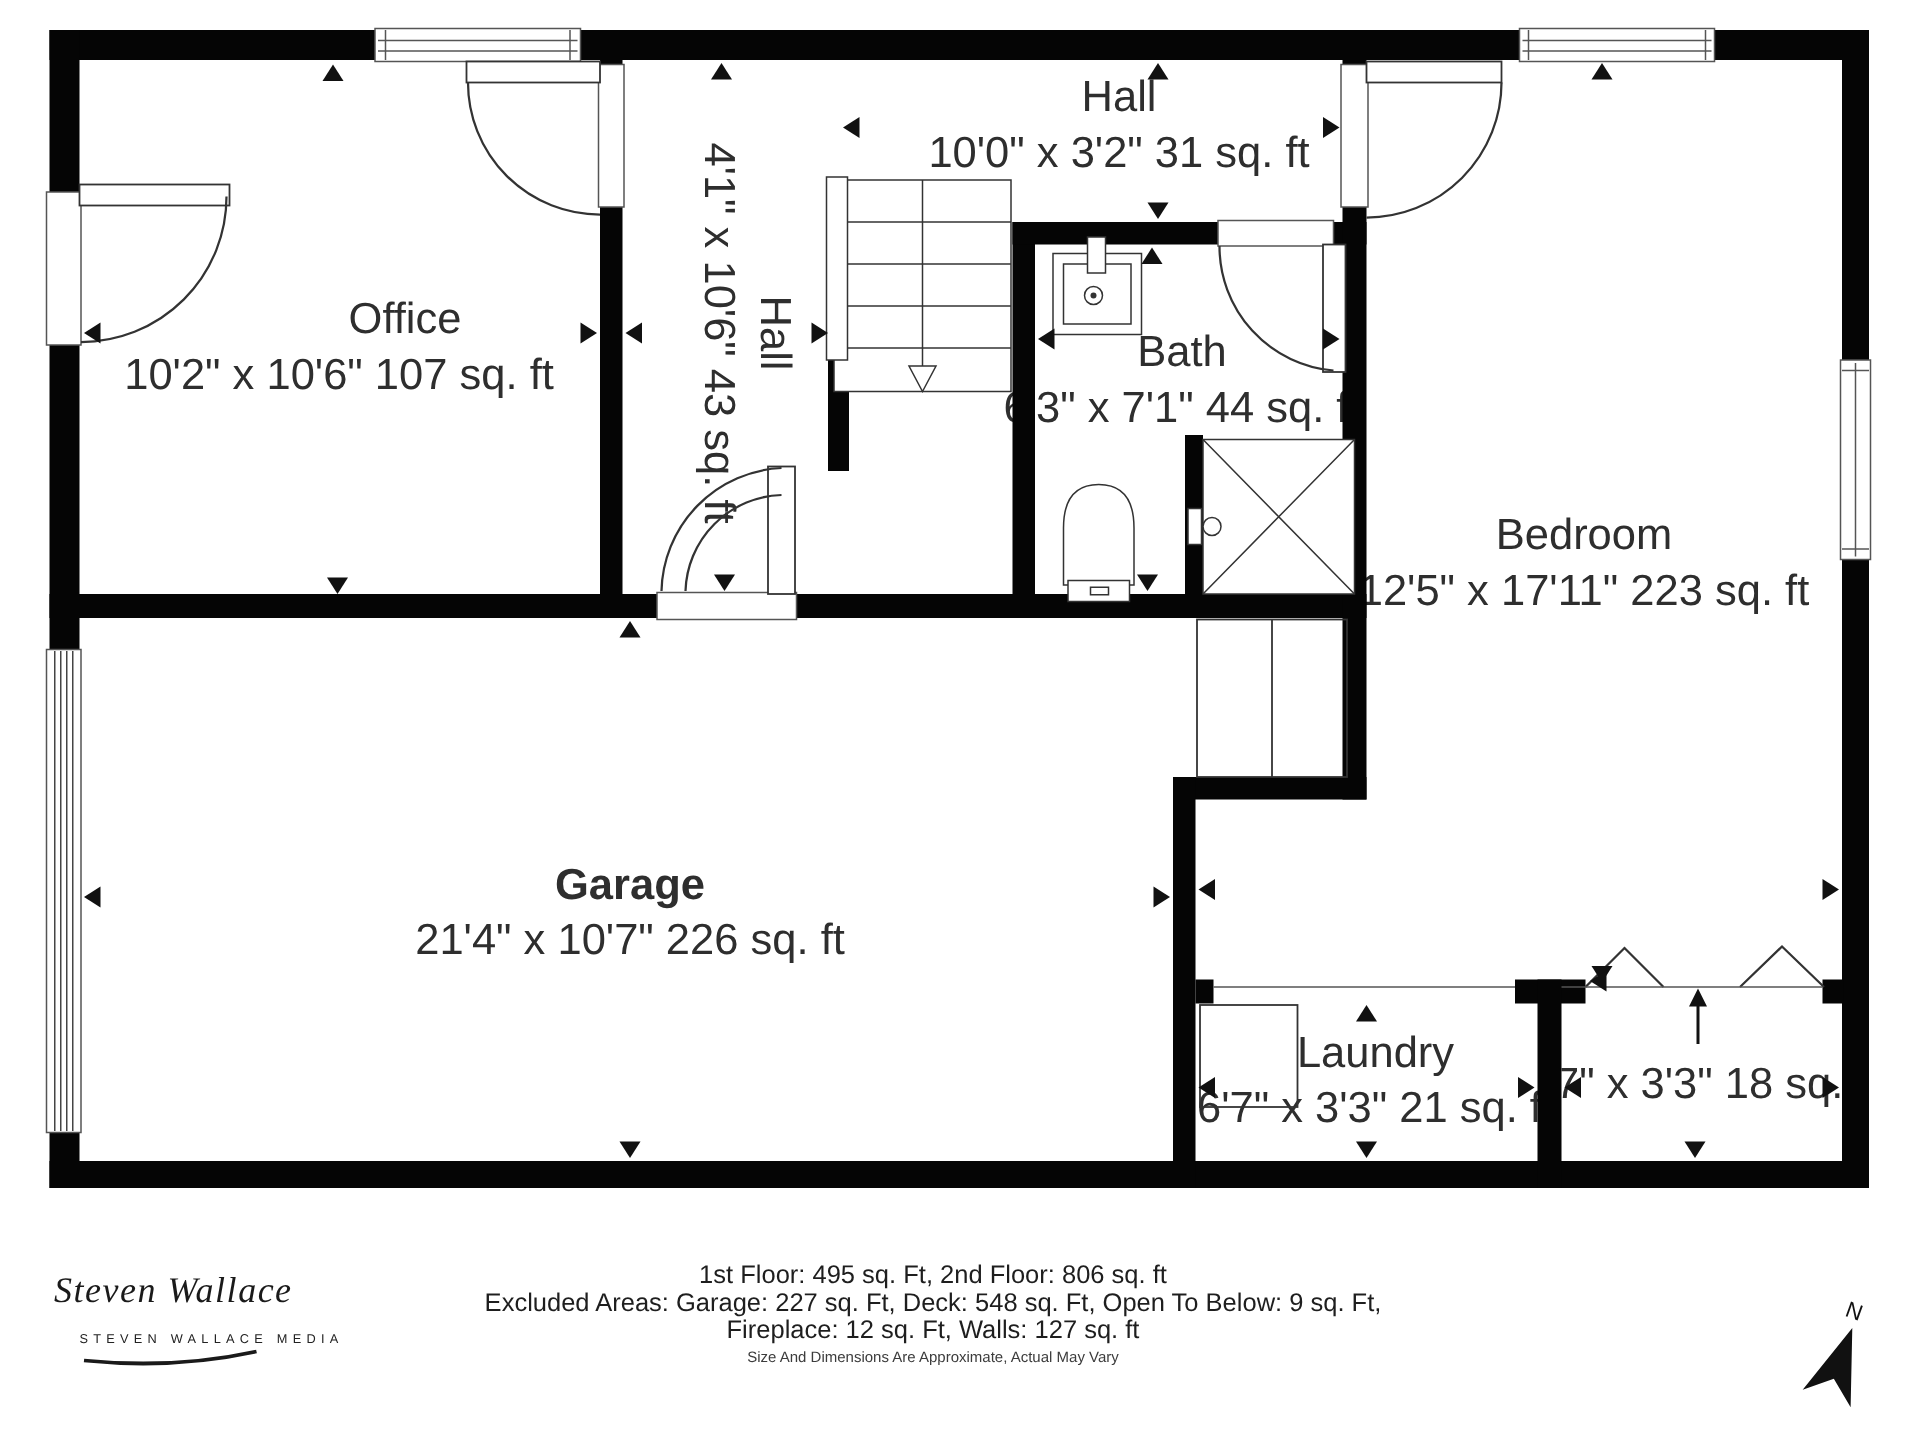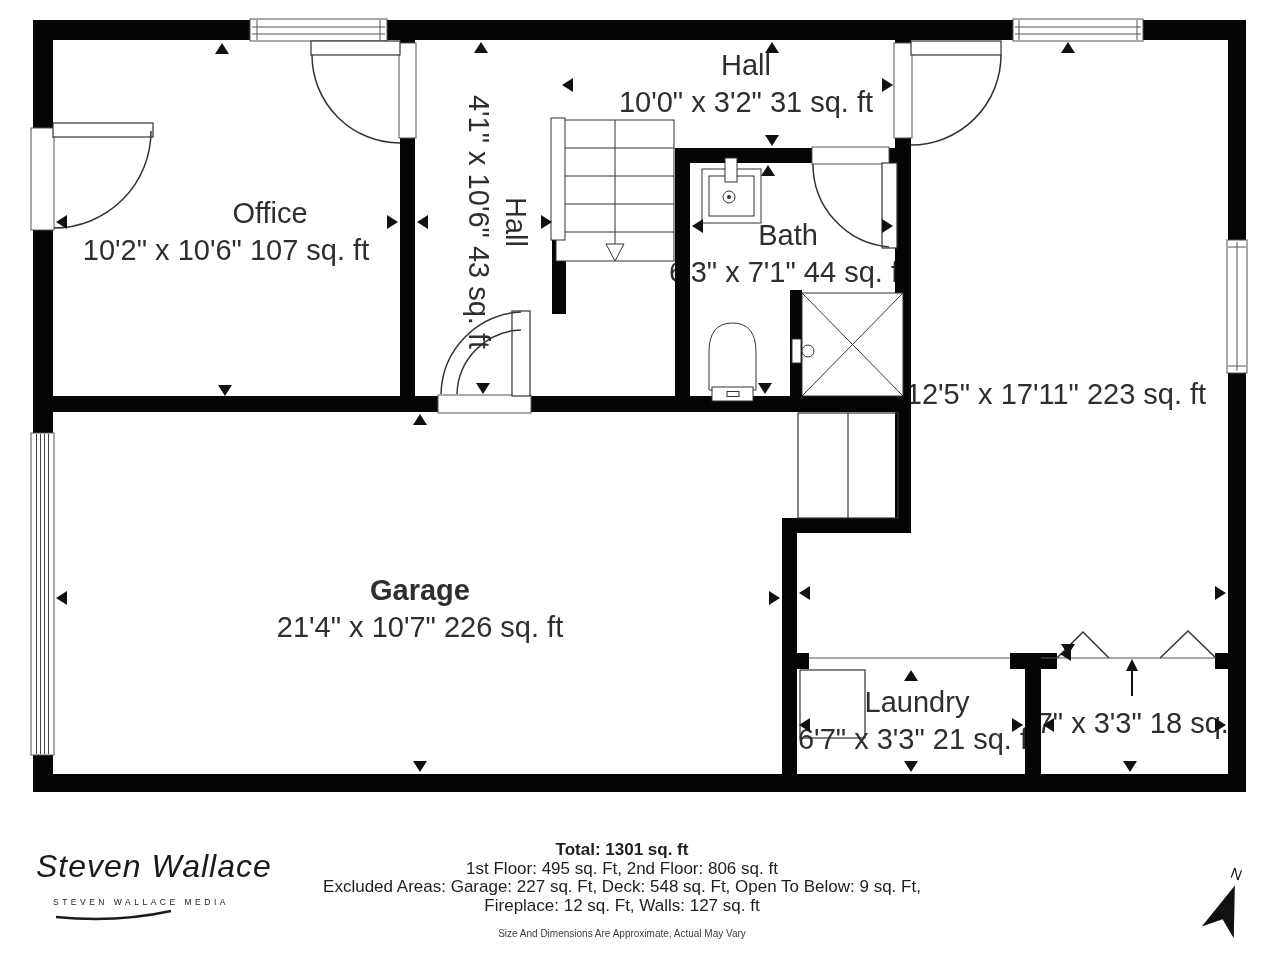--- a/index.html
+++ b/index.html
@@ -8,23 +8,23 @@
   .room-line{position:absolute;text-align:center;font-size:29px;line-height:37px;
              color:#2e2e2e;white-space:nowrap;z-index:1;}
   .rot90{transform:rotate(90deg);}
   #plan-svg{position:absolute;left:0;top:0;z-index:2;pointer-events:none;}
   .clipbox{position:absolute;overflow:hidden;z-index:1;height:37px;}
   .clipbox .inner{font-size:29px;line-height:37px;color:#2e2e2e;white-space:nowrap;
                   margin-left:-26px;text-align:left;}
   #footer{position:absolute;left:222px;top:841px;width:800px;text-align:center;z-index:3;
           color:#1e1e1e;font-size:17px;line-height:18.5px;}
   #footer .total{font-weight:bold;}
-  #footer .disclaimer{font-size:10px;margin-top:10px;color:#3c3c3c;}
+  #footer .disclaimer{font-size:10px;color:#3c3c3c;}
   #logo{position:absolute;left:36px;top:848px;z-index:3;color:#1a1a1a;}
-  #logo .script{font-family:Liberation Sans, sans-serif;font-style:italic;font-size:32px;
+  #logo .script{font-family:Liberation Serif, serif;font-style:italic;font-size:24px;
                 letter-spacing:1px;}
   #logo .sub{font-size:8.5px;letter-spacing:3.5px;margin-top:12px;margin-left:17px;color:#222;}
   #compass{position:absolute;left:1192px;top:862px;z-index:3;}
 </style>
 </head>
 <body>
 
 <div id="canvas">
 
   <div class="room-line" style="left:56px;top:195px;width:340px;margin-left:44px;">Office</div>
@@ -34,20 +34,21 @@
   <div class="room-line" style="left:546px;top:84px;width:400px;">10'0" x 3'2" 31 sq. ft</div>
 
   <div style="position:absolute;left:317px;top:185px;width:360px;height:74px;z-index:1;" class="rot90">
     <div class="room-line" style="position:static;width:360px;">Hall</div>
     <div class="room-line" style="position:static;width:360px;">4'1" x 10'6" 43 sq. ft</div>
   </div>
 
   <div class="room-line" style="left:588px;top:217px;width:400px;">Bath</div>
   <div class="room-line" style="left:588px;top:254px;width:400px;">6'3" x 7'1" 44 sq. ft</div>
 
+  <div class="room-line" style="left:856px;top:339px;width:400px;">Bedroom</div>
   <div class="room-line" style="left:856px;top:376px;width:400px;">12'5" x 17'11" 223 sq. ft</div>
 
   <div class="room-line" style="left:220px;top:572px;width:400px;font-weight:bold;">Garage</div>
   <div class="room-line" style="left:220px;top:609px;width:400px;">21'4" x 10'7" 226 sq. ft</div>
 
   <div class="room-line" style="left:717px;top:684px;width:400px;">Laundry</div>
   <div class="room-line" style="left:717px;top:721px;width:400px;">6'7" x 3'3" 21 sq. ft</div>
 
   <div class="clipbox" style="left:1041px;top:705px;width:205px;">
     <div class="inner">5'7" x 3'3" 18 sq. ft</div>
@@ -203,21 +204,20 @@
         <polygon points="1215,718 1215,732 1226,725"></polygon>
         <polygon points="1071,647 1071,661 1060,654"></polygon>
       </g>
     <g>
       <path d="M1132 696 V670" stroke="#111" stroke-width="2" fill="none"></path>
       <polygon points="1126,671 1138,671 1132,659" fill="#111"></polygon>
     </g>
   </svg>
 
   <div id="footer">
-    <div class="total">Total: 1301 sq. ft</div>
     <div>1st Floor: 495 sq. Ft, 2nd Floor: 806 sq. ft</div>
     <div>Excluded Areas: Garage: 227 sq. Ft, Deck: 548 sq. Ft, Open To Below: 9 sq. Ft,</div>
     <div>Fireplace: 12 sq. Ft, Walls: 127 sq. ft</div>
     <div class="disclaimer">Size And Dimensions Are Approximate, Actual May Vary</div>
   </div>
 
   <div id="logo">
     <div class="script">Steven Wallace</div>
     <div class="sub">STEVEN WALLACE MEDIA</div>
     <svg width="180" height="14">

